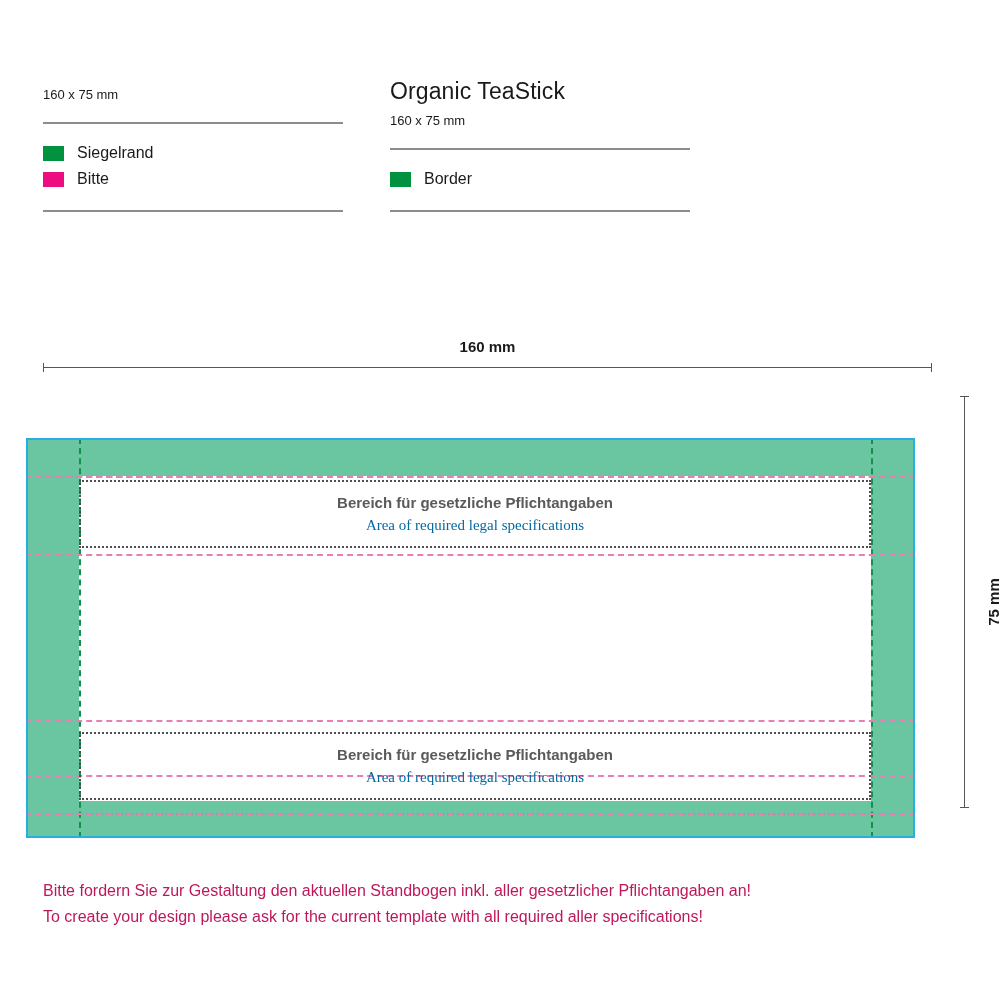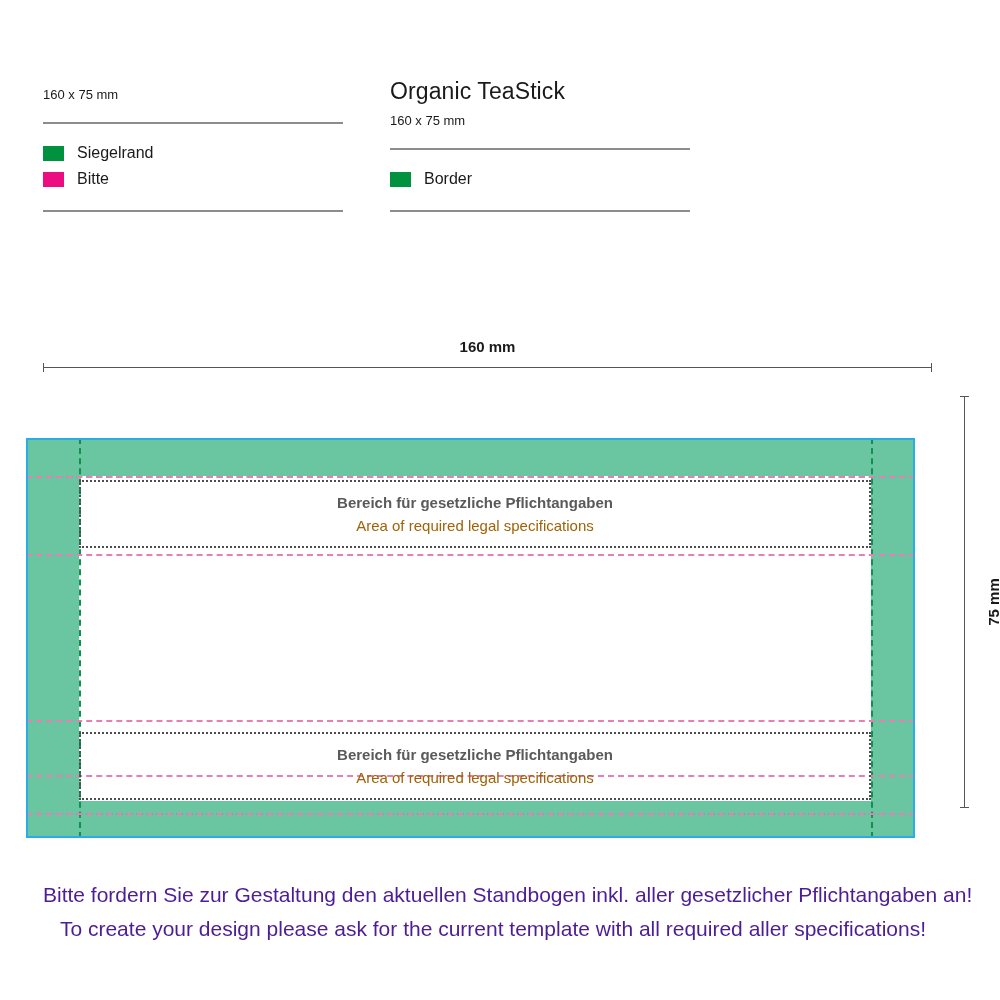--- a/index.html
+++ b/index.html
@@ -209,38 +209,38 @@
   }
   .legal-de {
     font-size: 15px;
     font-weight: bold;
     color: #5a5a5a;
     white-space: nowrap;
   }
   .legal-en {
     font-size: 15px;
     font-weight: 400;
-    color: #a16207;
+    color: #0369a1;
     margin-top: 6px;
     white-space: nowrap;
+    font-family: Liberation Serif, serif;
   }
 
   
   #footer-note {
     position: absolute;
     left: 43px;
     top: 878px;
     width: 900px;
   }
   #footer-note div {
-    font-size: 21px;
-    color: #4c1d95;
+    font-size: 16px;
+    color: #be185d;
     line-height: 1.6;
     white-space: nowrap;
-    text-align: center;
   }
 </style>
 </head>
 <body>
 
 <div class="legend-block" id="legend-de">
   <div class="spec-size">160 x 75 mm</div>
   <div class="rule"></div>
   <div class="legend-items">
     <div class="legend-row">

